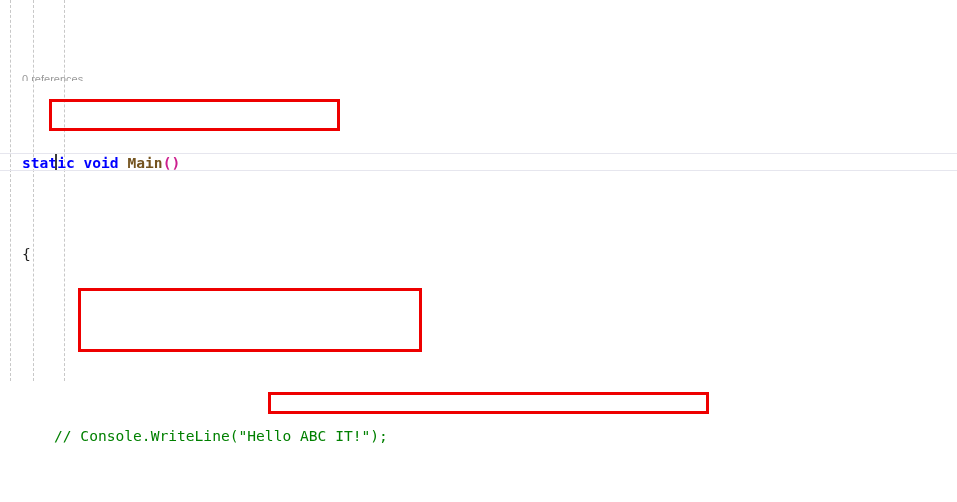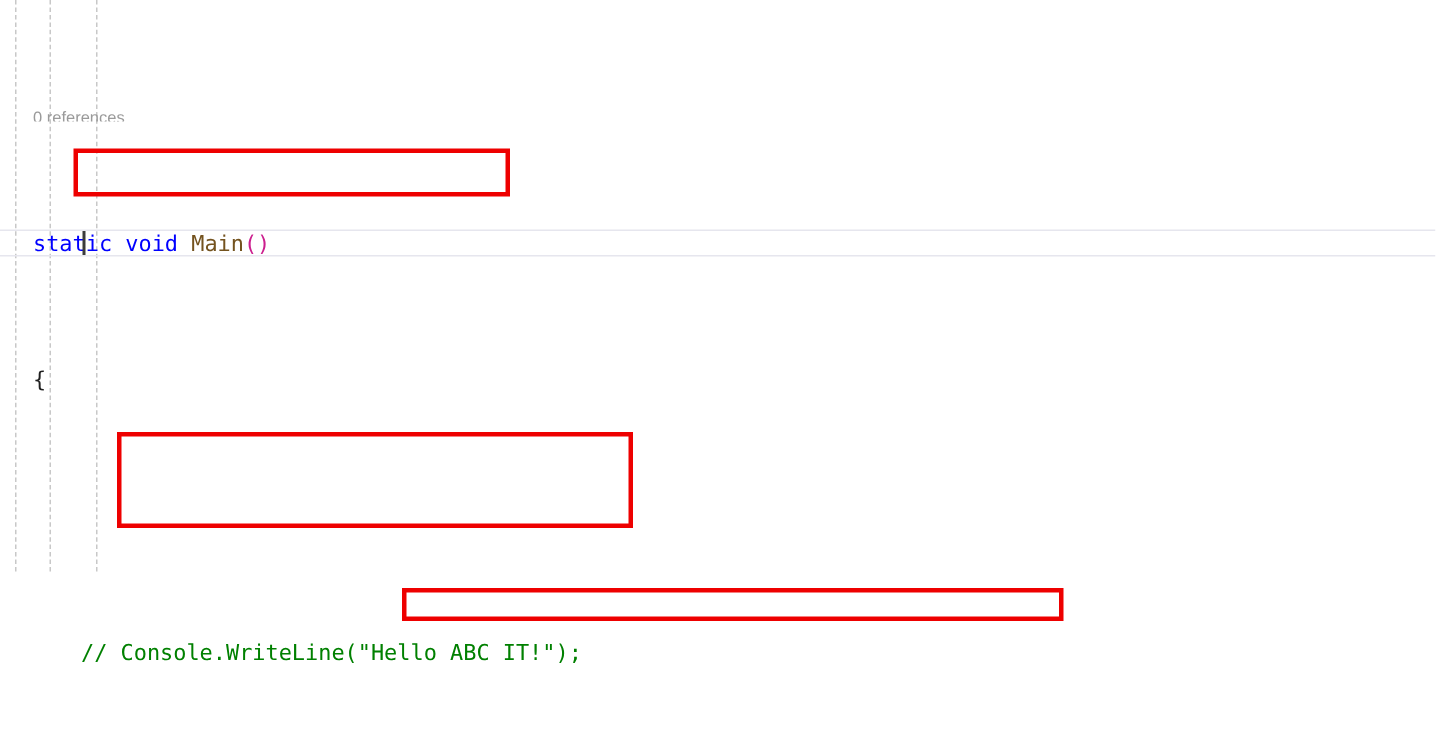--- a/index.html
+++ b/index.html
@@ -101,21 +101,21 @@
   <div class="guide" style="left:64px;"></div>
 
   <div class="curline" style="top:153px;"></div>
 
   <div class="code">
 
     
     <div class="line codelens" style="padding-left:22px;"><span>0 references</span></div>
 
     
-    <div class="line" style="padding-left:22px;"><span class="kw">static</span> <span class="kw">void</span> <span class="meth">Main</span><span class="paren">()</span></div>
+    <div class="line" style="padding-left:22px;font-weight:bold;"><span class="kw">static</span> <span class="kw">void</span> <span class="meth">Main</span><span class="paren">()</span></div>
 
     
     <div class="line" style="padding-left:22px;"><span class="punct">{</span></div>
 
     
     <div class="line"></div>
 
     
     <div class="line" style="padding-left:54px;"><span class="cmt">// Console.WriteLine("Hello ABC IT!");</span></div>
 

